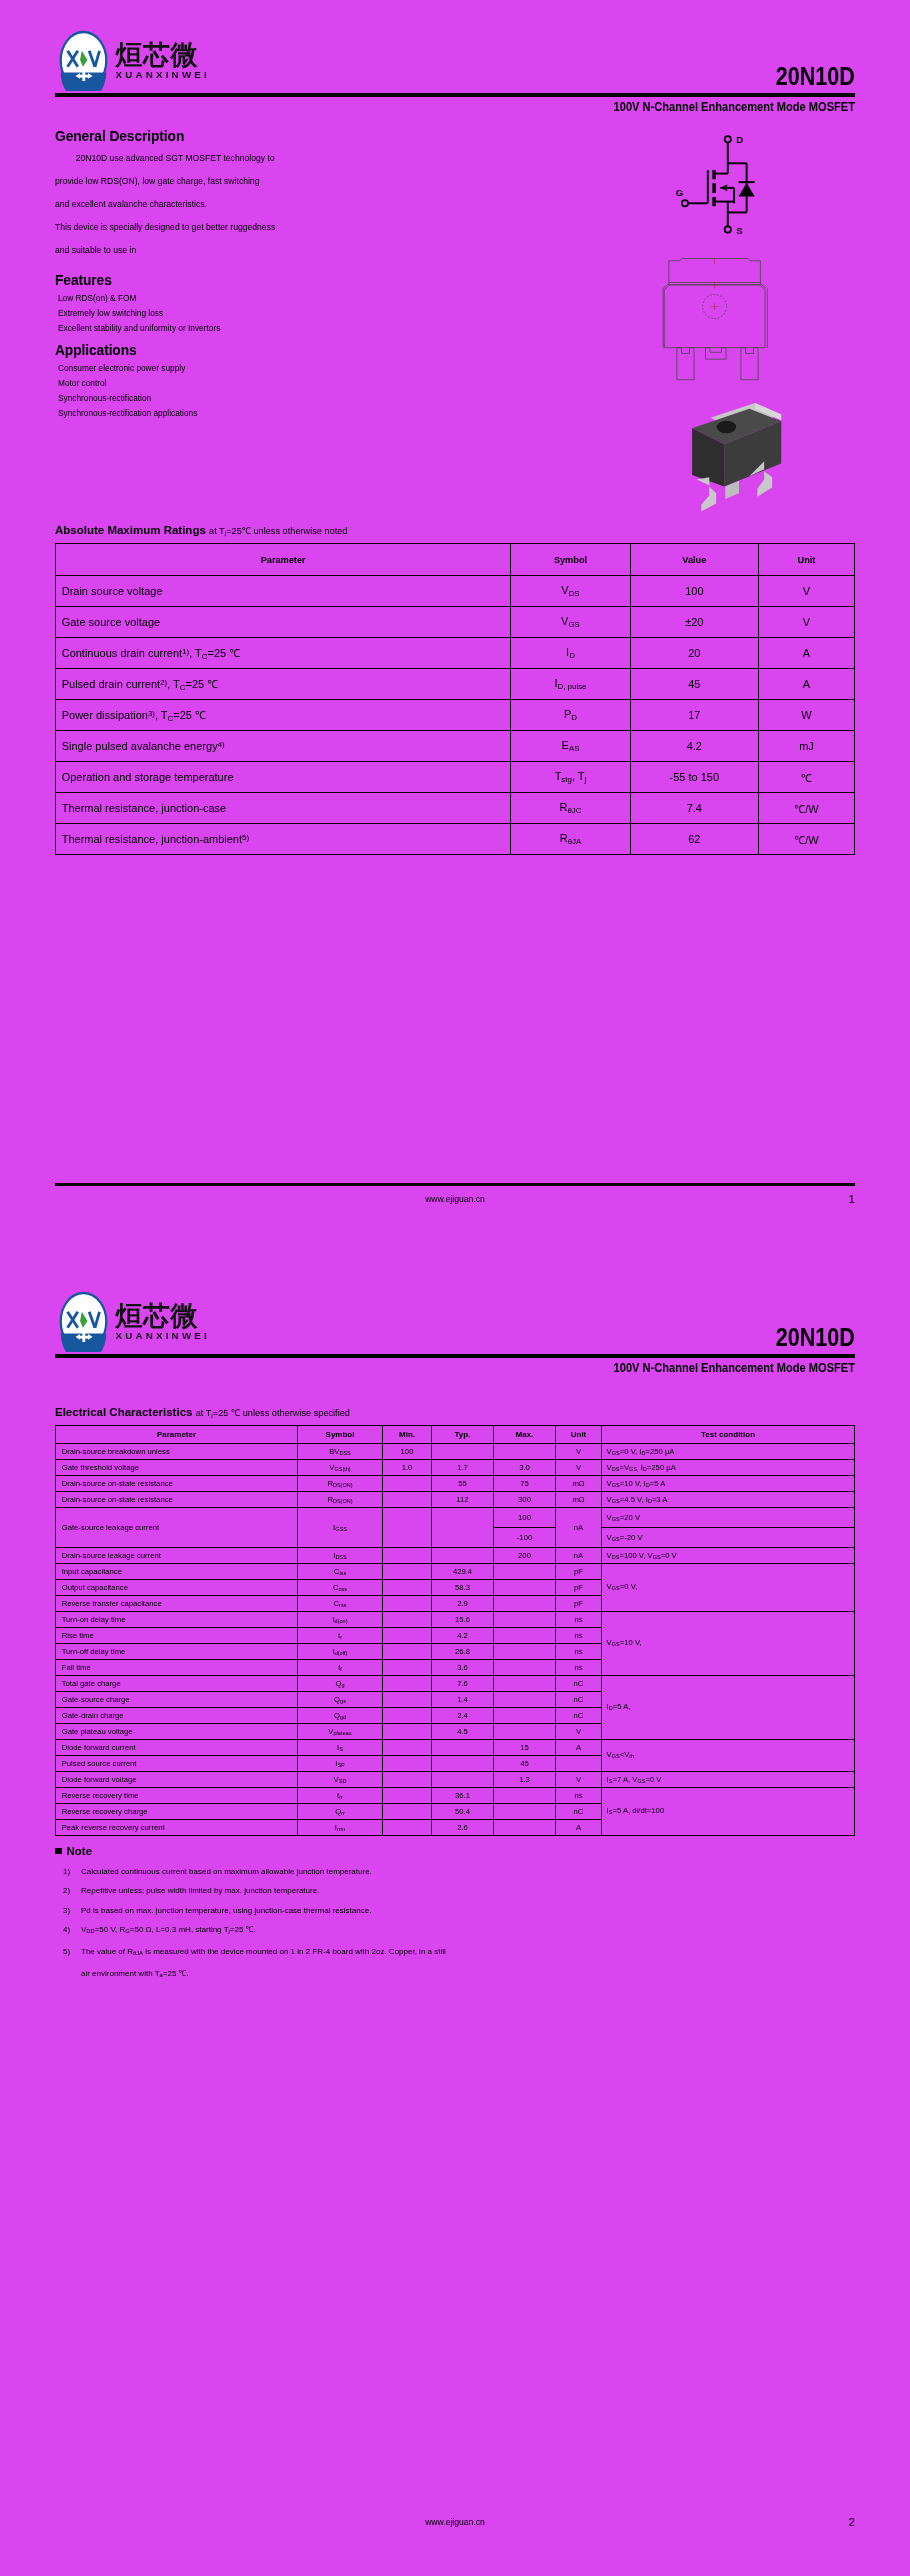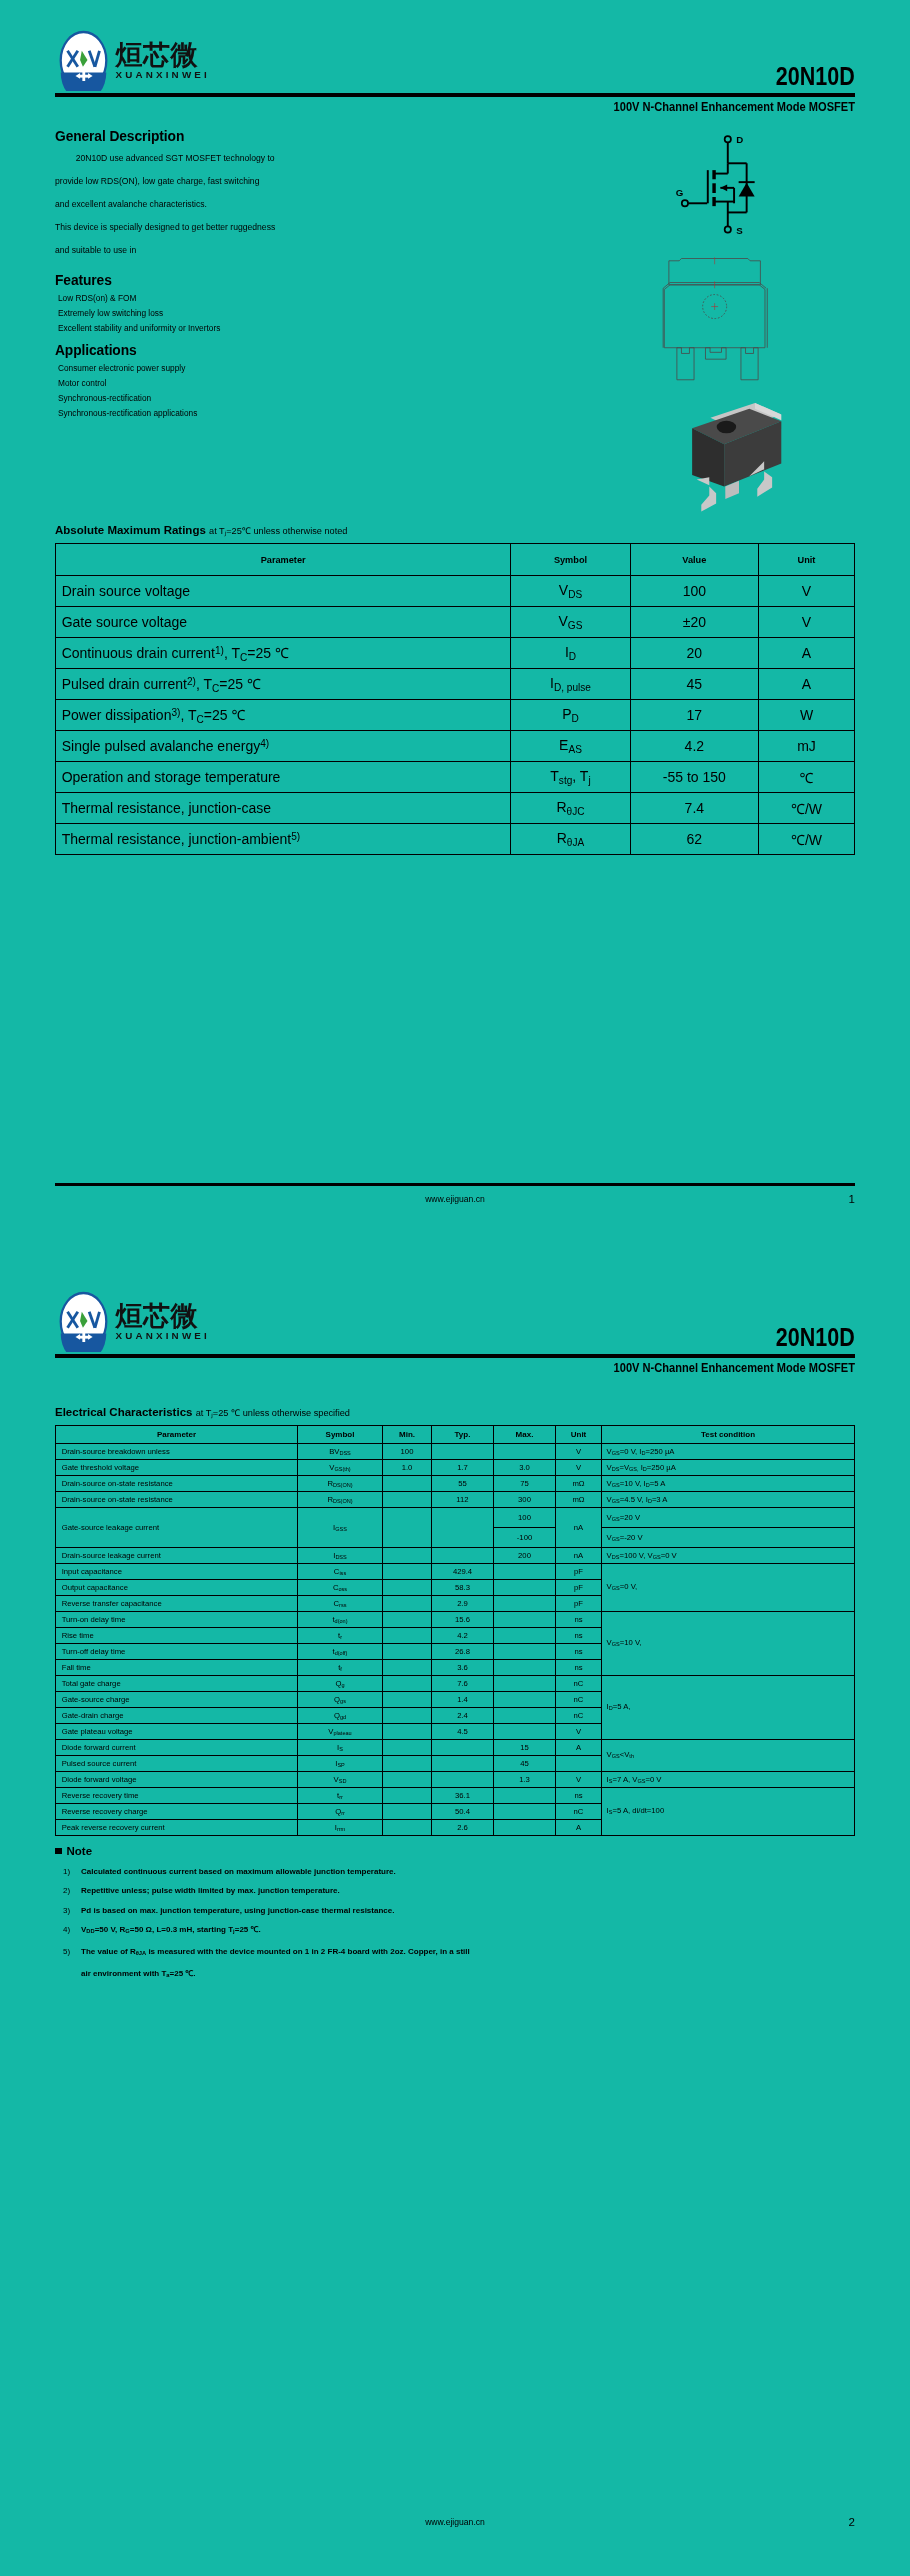--- a/index.html
+++ b/index.html
@@ -1,18 +1,18 @@
 <!DOCTYPE html>
 <html style="font-size:9.2px"><head>
 <meta charset="utf-8">
 <style>
   html,body{margin:0;padding:0;background:#f0f0f0;}
   body{font-family:"Liberation Sans",sans-serif;}
   .page{
-    width:910px;background:#14b8a6;position:relative;margin:0 auto;
+    width:910px;background:#d946ef;position:relative;margin:0 auto;
     box-sizing:border-box;
   }
   .sheet{width:910px;height:2576px;background:#fff;position:relative;overflow:hidden;}
 
   
   .hdr{position:relative;padding:0 55px;}
   .hdr-row{display:flex;align-items:flex-end;justify-content:space-between;}
   .logo{display:flex;align-items:center;gap:3.4px;}
   .logo-mark{width:57px;height:61px;flex:0 0 auto;}
   .logo-txt{display:flex;flex-direction:column;justify-content:center;line-height:1;}
@@ -40,21 +40,21 @@
   .photo-wrap{margin-top:5.7px;margin-left:40px;}
 
   
   .tbl-cap{font-size:11.5px;font-weight:bold;margin:0 0 5.7px 0;}
   .tbl-cap .light{font-weight:normal;font-size:9.2px;}
   table.dt{border-collapse:collapse;width:100%;table-layout:fixed;}
   table.dt td,table.dt th{border:0.6px solid #000;padding:0 5.7px;color:#000;}
 
   
   .amr th{height:31px;font-size:9.2px;font-weight:bold;text-align:center;}
-  .amr td{height:30px;font-size:14px;}
+  .amr td{height:30px;font-size:11px;}
   .amr td.p{text-align:left;}
   .amr td.c{text-align:center;}
 
   
   .ec th{height:17px;font-size:8px;font-weight:bold;text-align:center;padding:1.1px 2.3px;}
   .ec td{height:15px;font-size:7.7px;padding:0.6px 3.4px;}
   .ec td.p{text-align:left;}
   .ec td.c{text-align:center;}
   .ec td.tc{text-align:left;padding-left:4.6px;vertical-align:middle;}
   .ec td.tcm{text-align:left;padding-left:4.6px;vertical-align:middle;line-height:12px;}
@@ -62,21 +62,21 @@
 
   sub{font-size:.72em;vertical-align:-.26em;}
   sup{font-size:.72em;vertical-align:.42em;}
 
   
   .note-hd{font-size:11.5px;font-weight:bold;margin:9.2px 0 4.6px 0;display:flex;align-items:center;gap:4.6px;}
   .sq{display:inline-block;width:6.9px;height:6.9px;background:#000;}
   .notes{margin:0;padding:0;list-style:none;}
   .notes li{display:flex;font-size:8px;line-height:19.5px;color:#000;}
   .notes li .num{flex:0 0 26px;padding-left:8px;box-sizing:border-box;}
-  .notes li .txt{flex:1;font-weight:bold;}
+  .notes li .txt{flex:1;}
 
   
   .foot{position:absolute;left:55px;right:55px;}
   .foot-rule{height:2.9px;background:#000;}
   .foot-row{position:relative;height:26px;}
   .foot-url{position:absolute;left:0;right:0;text-align:center;font-size:8.6px;line-height:26px;}
   .foot-pg{position:absolute;right:0;top:0;font-size:11.5px;line-height:26px;font-weight:normal;}
 </style>
 </head>
 <body>

